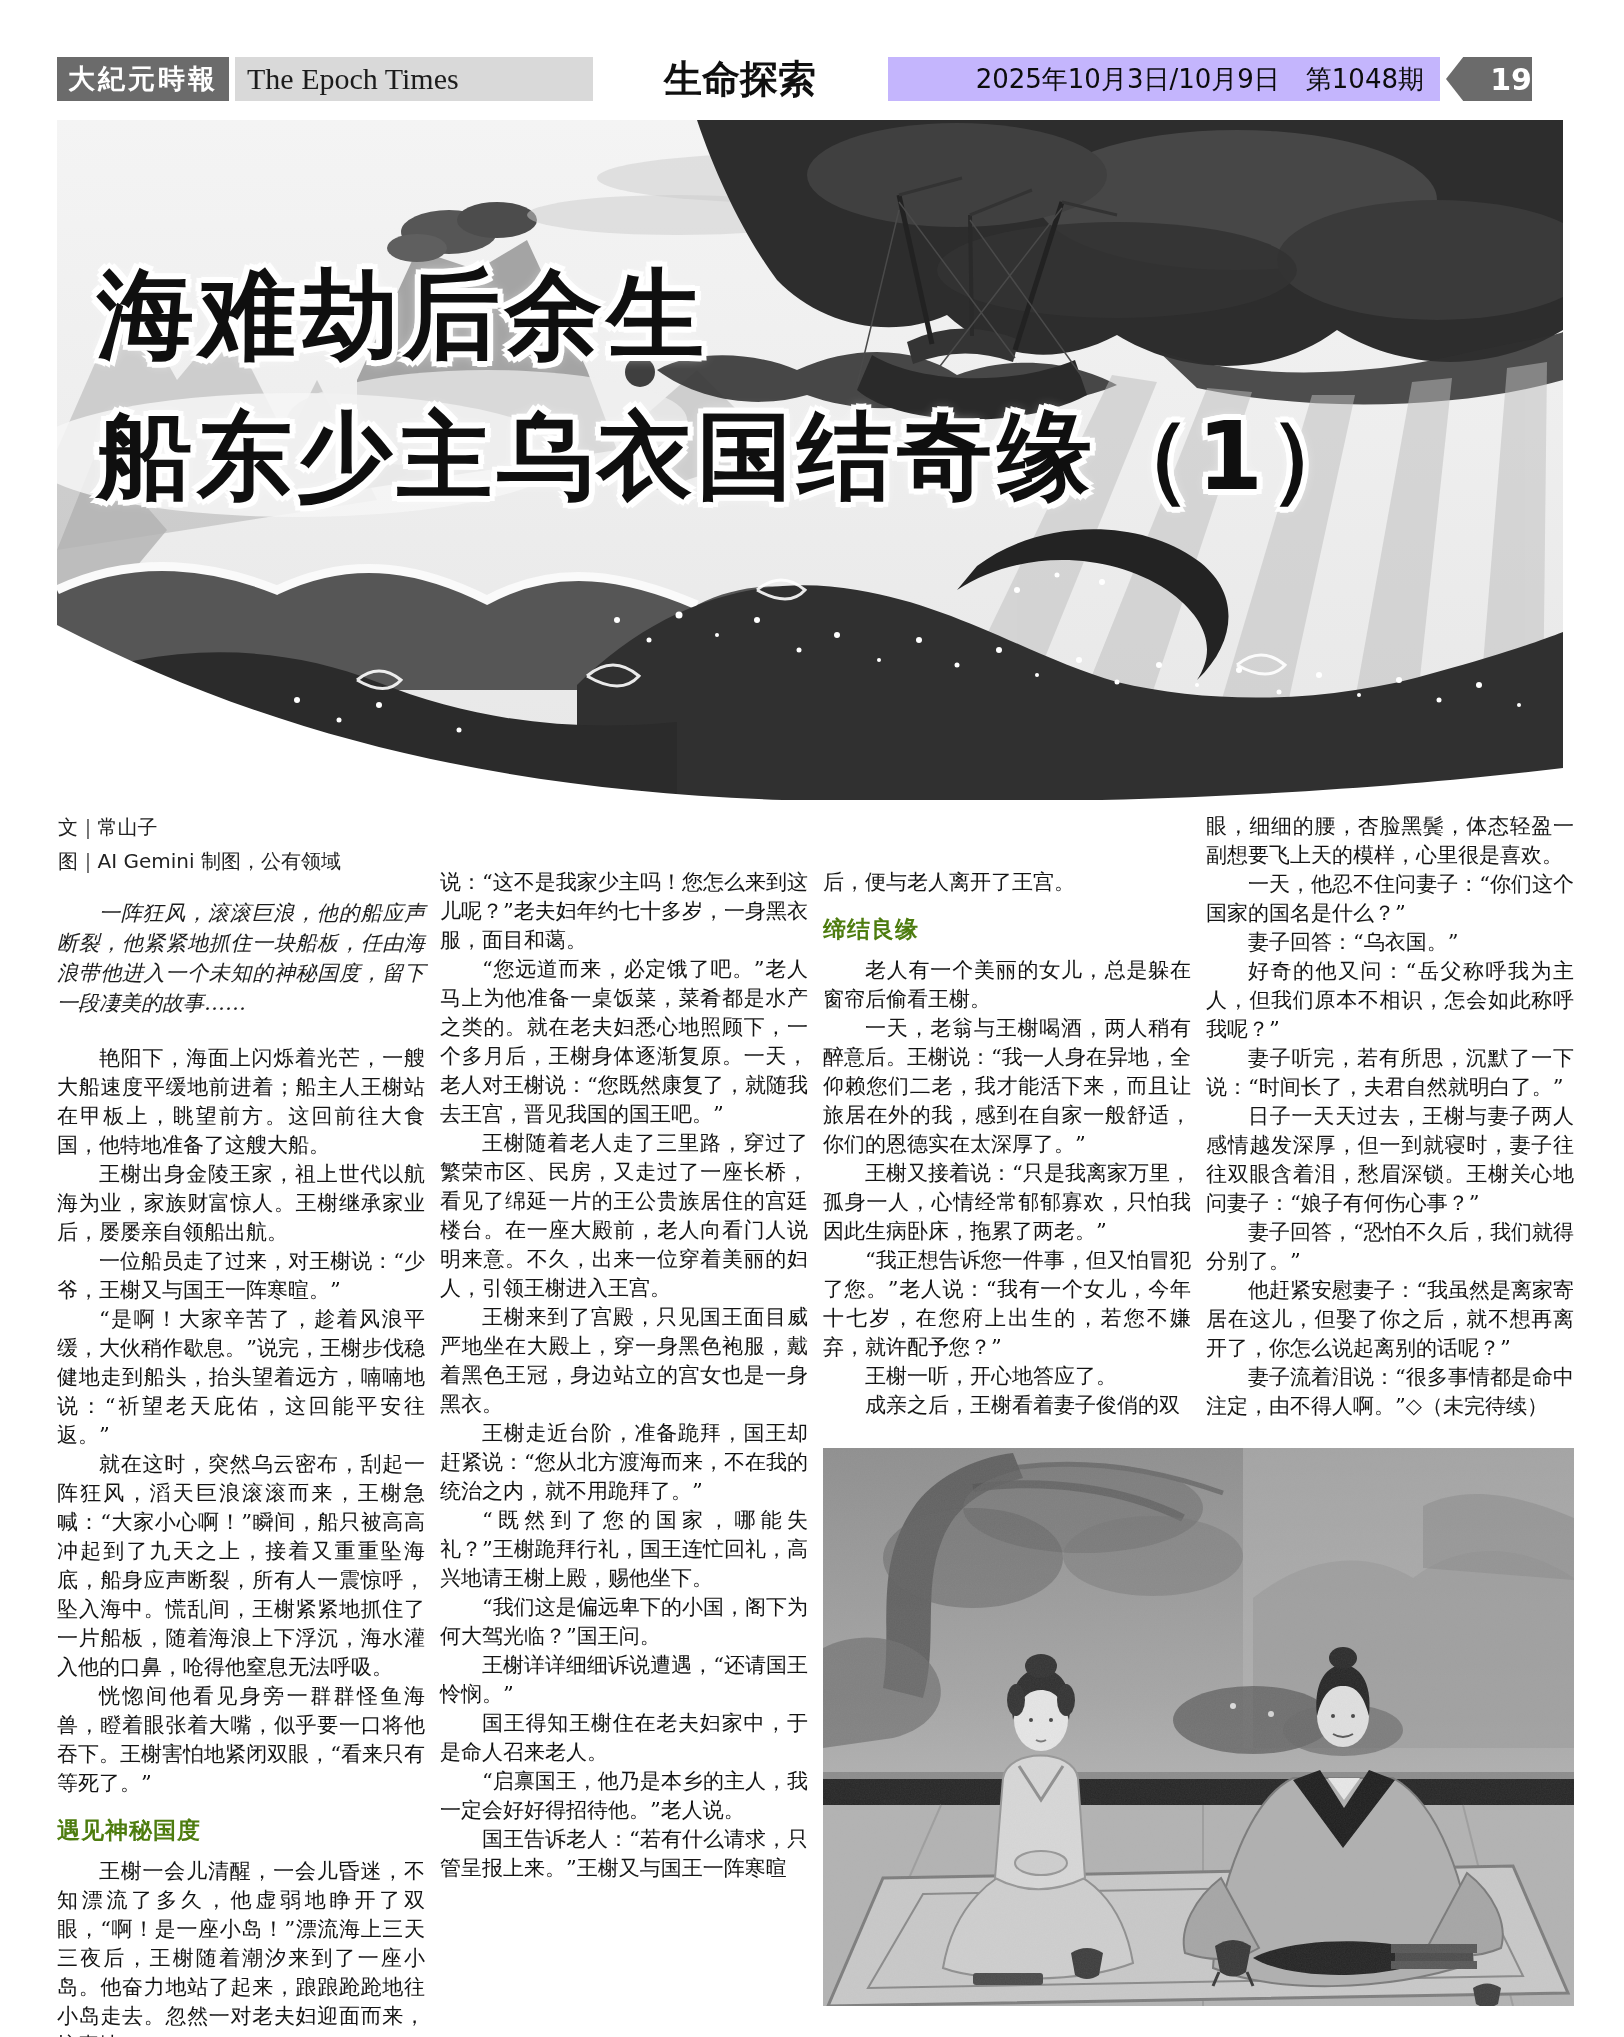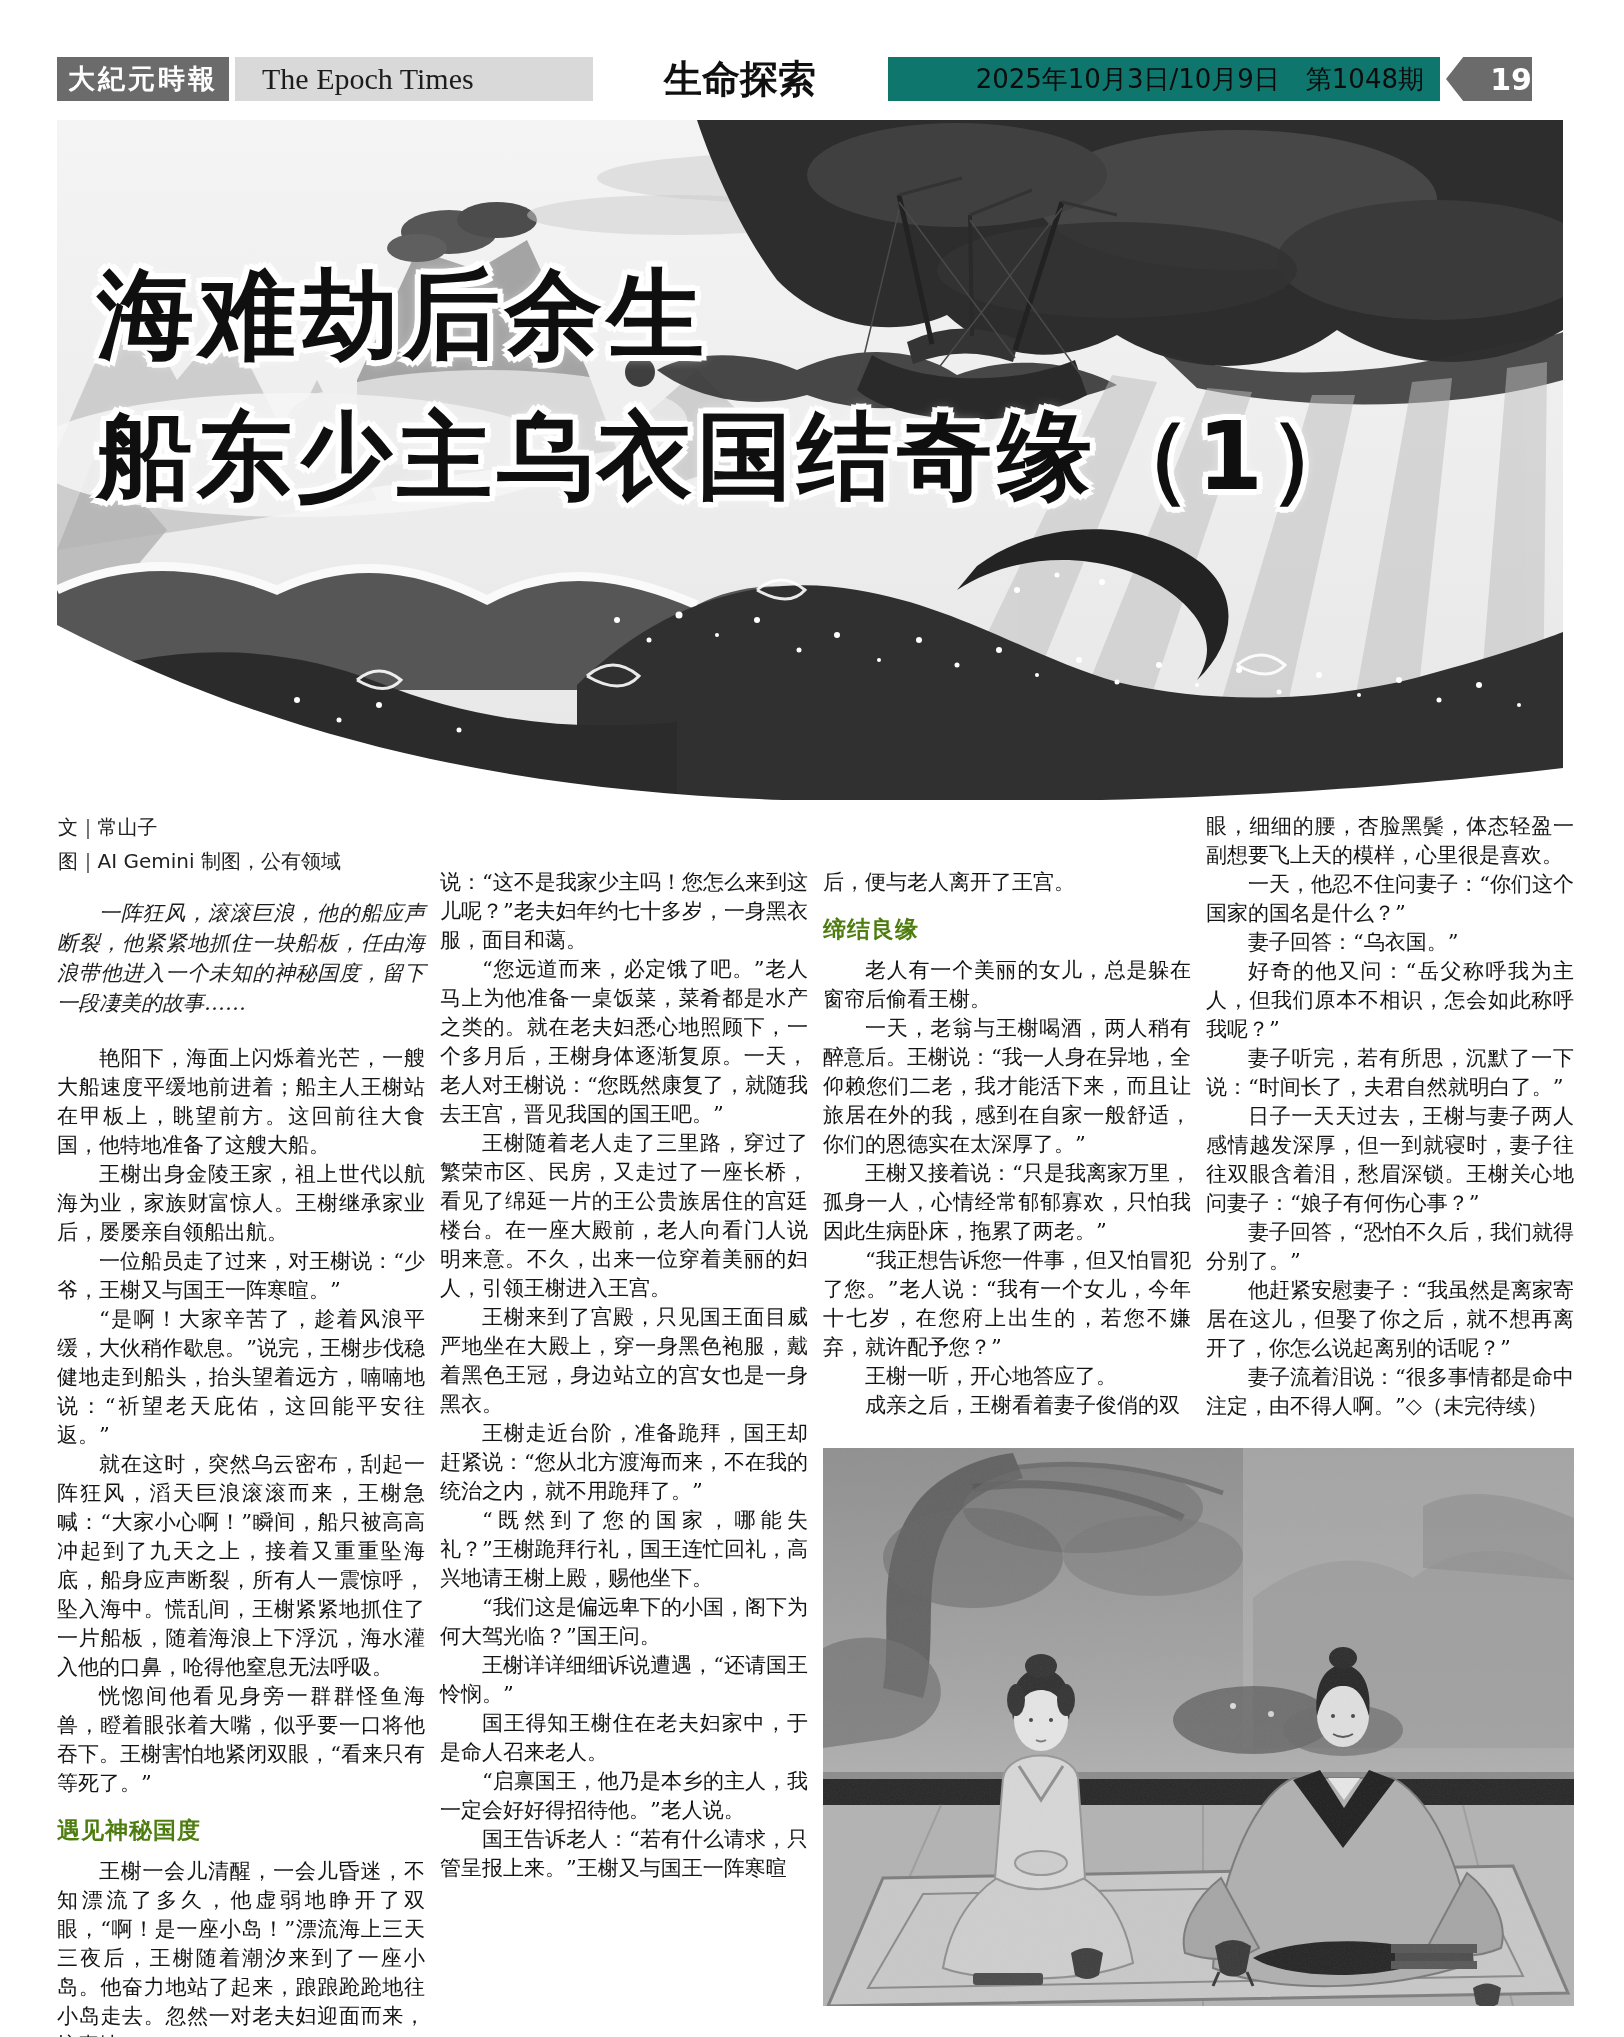--- a/index.html
+++ b/index.html
@@ -5,26 +5,26 @@
   * { margin:0; padding:0; box-sizing:border-box; }
   html,body { width:1624px; height:2037px; background:#ffffff; }
   body { position:relative; overflow:hidden;
          font-family:"DejaVu Serif","DejaVu Sans",serif; color:#161616; }
 
   
   .masthead-box { position:absolute; left:57px; top:57px; width:172px; height:44px;
     background:#6b6b6b; color:#fff; display:flex; align-items:center; justify-content:center;
     font-family:"DejaVu Sans",sans-serif; font-weight:bold; font-size:27px; letter-spacing:3px; }
   .masthead-band { position:absolute; left:235px; top:57px; width:358px; height:44px;
-    background:#d9d9d9; display:flex; align-items:center; padding-left:27px;
+    background:#d9d9d9; display:flex; align-items:center; padding-left:12px;
     font-family:"Liberation Serif","DejaVu Serif",serif; font-size:30px; color:#1c1c1c; }
   .section-title { position:absolute; left:640px; top:54px; width:200px; text-align:center;
     font-family:"DejaVu Sans",sans-serif; font-weight:bold; font-size:38px; color:#101010; }
   .date-band { position:absolute; left:888px; top:57px; width:552px; height:44px;
-    background:#0f766e; display:flex; align-items:center; justify-content:flex-end;
+    background:#c4b5fd; display:flex; align-items:center; justify-content:flex-end;
     padding-right:16px; font-family:"DejaVu Sans",sans-serif; font-size:26px; color:#0c0c0c; }
   .date-band .issue { margin-left:26px; }
   .page-badge { position:absolute; left:1446px; top:57px; width:86px; height:44px;
     background:#6b6b6b; color:#fff; display:flex; align-items:center; justify-content:flex-end;
     padding-left:12px; font-family:"DejaVu Sans",sans-serif; font-weight:bold; font-size:30px;
     clip-path:polygon(20% 0,100% 0,100% 100%,20% 100%,0 50%); }
 
   
   .hero { position:absolute; left:57px; top:120px; width:1506px; height:680px; }
   .hero svg { display:block; width:100%; height:100%; }

